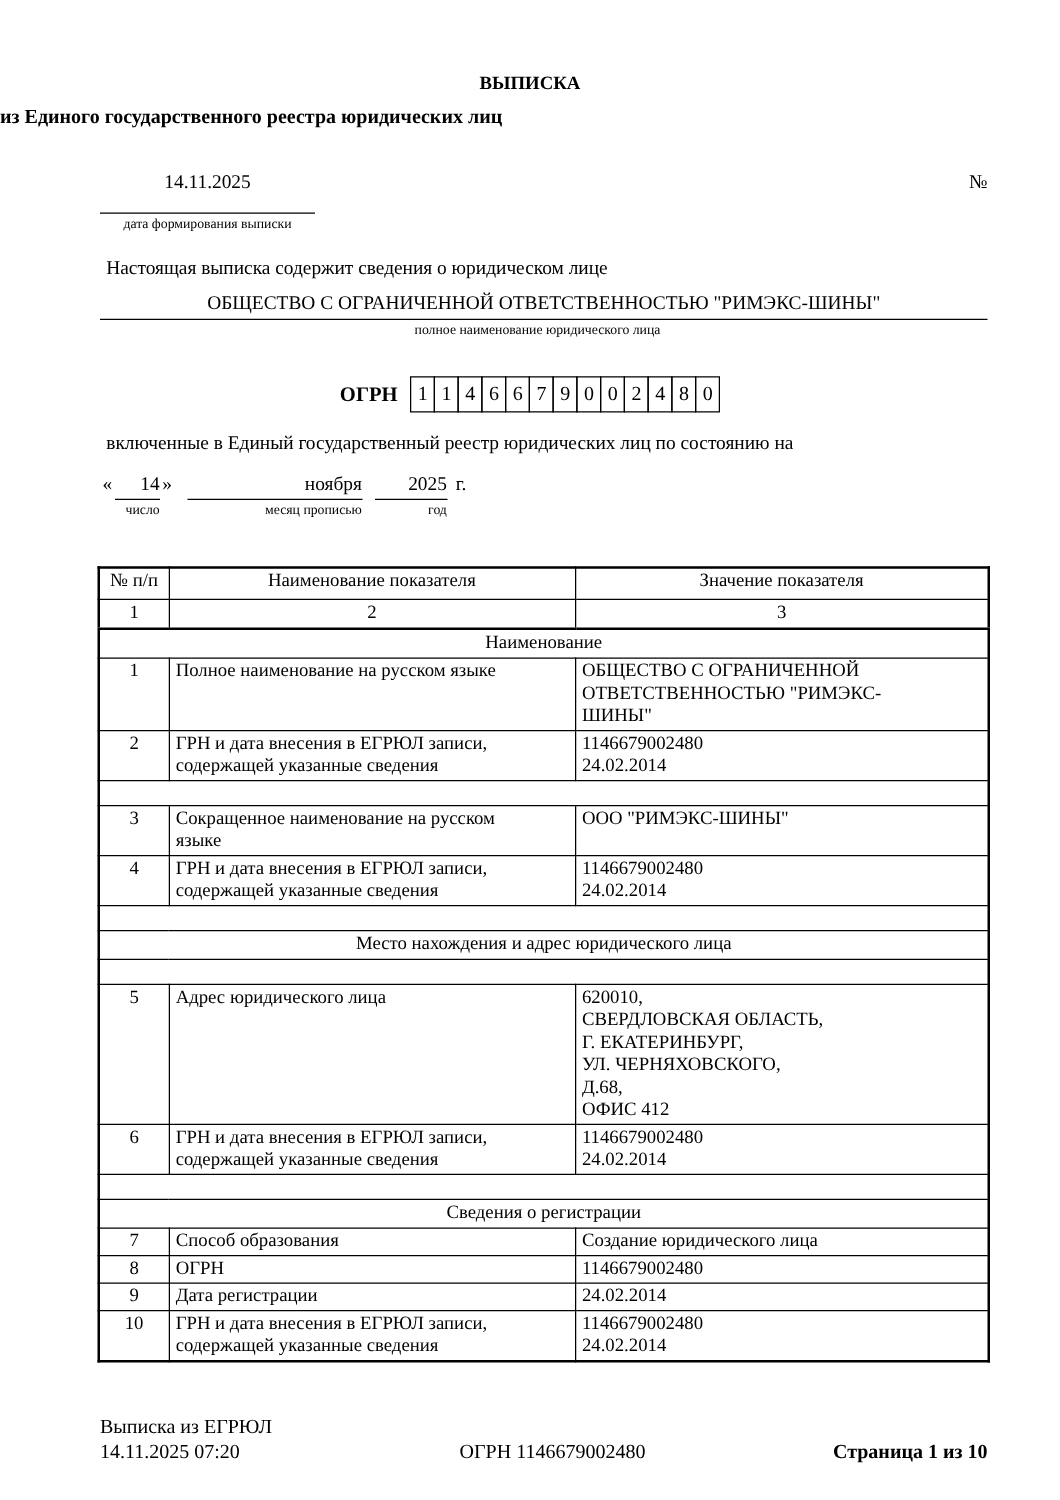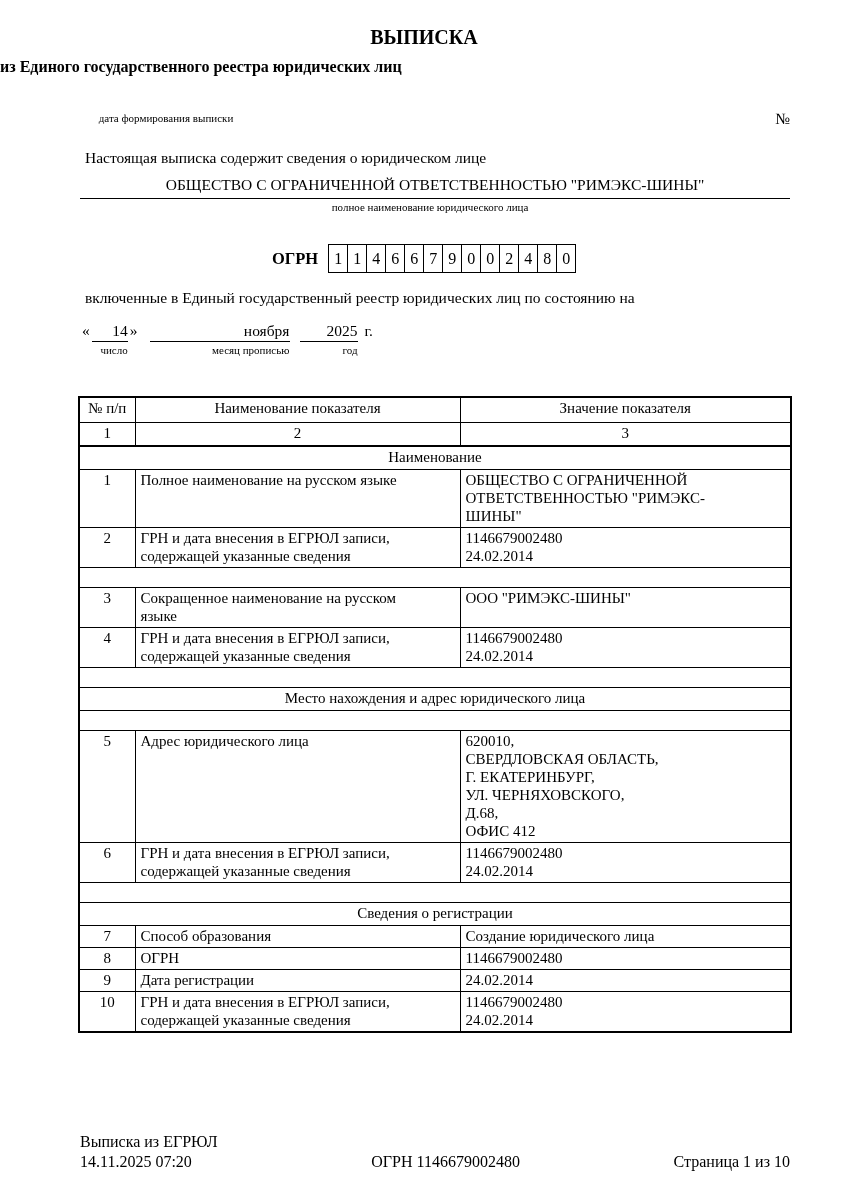--- a/index.html
+++ b/index.html
@@ -4,21 +4,21 @@
 <style>
   html,body{margin:0;padding:0;background:#ffffff;}
   .page{
     position:relative;
     width:848px;height:1200px;
     background:#ffffff;color:#000000;
     font-family:"Liberation Serif","DejaVu Serif",serif;
     font-size:15.5px;line-height:1.2;
     overflow:hidden;
   }
-  .doc-title{margin-top:25px;text-align:center;font-weight:bold;font-size:20px;}
+  .doc-title{margin-top:58px;text-align:center;font-weight:bold;font-size:15px;}
   .doc-subtitle{margin-top:8px;font-weight:bold;font-size:16px;}
 
   .hdr-row{display:flex;justify-content:space-between;margin:34px 58px 0 80px;align-items:flex-start;}
   .date-block{width:172px;text-align:center;}
   .date-value{padding-bottom:14px;border-bottom:1px solid #000;}
   .small-caption{font-size:11px;margin-top:2px;}
   .number-block{display:flex;gap:26px;align-items:flex-start;}
   .number-lines{width:146px;text-align:center;border-bottom:1px solid #000;padding-bottom:2px;}
 
   .intro-text{margin:20px 58px 0 85px;}
@@ -61,32 +61,33 @@
   td.row-number-cell{text-align:center;}
   td.indicator-name-cell,td.indicator-value-cell{white-space:pre-line;}
 
   .footer{
     position:absolute;left:80px;right:58px;top:1132px;
     display:flex;justify-content:space-between;align-items:flex-end;
     font-size:16px;line-height:1.25;
   }
   .footer .left{text-align:left;}
   .footer .center{text-align:center;}
-  .footer .right{text-align:right;}
+  .footer .right{text-align:right;font-weight:bold;}
 </style>
 </head>
 <body>
 
 <div class="page">
 
   <div class="doc-title">ВЫПИСКА</div>
   <div class="doc-subtitle">из Единого государственного реестра юридических лиц</div>
 
   <div class="hdr-row">
     <div class="date-block">
+      <div class="date-value">14.11.2025</div>
       <div class="small-caption">дата формирования выписки</div>
     </div>
     <div class="number-block">
       <span>№</span>
     </div>
   </div>
 
   <div class="intro-text">Настоящая выписка содержит сведения о юридическом лице</div>
 
   <div class="company-line">ОБЩЕСТВО С ОГРАНИЧЕННОЙ ОТВЕТСТВЕННОСТЬЮ "РИМЭКС-ШИНЫ"</div>

